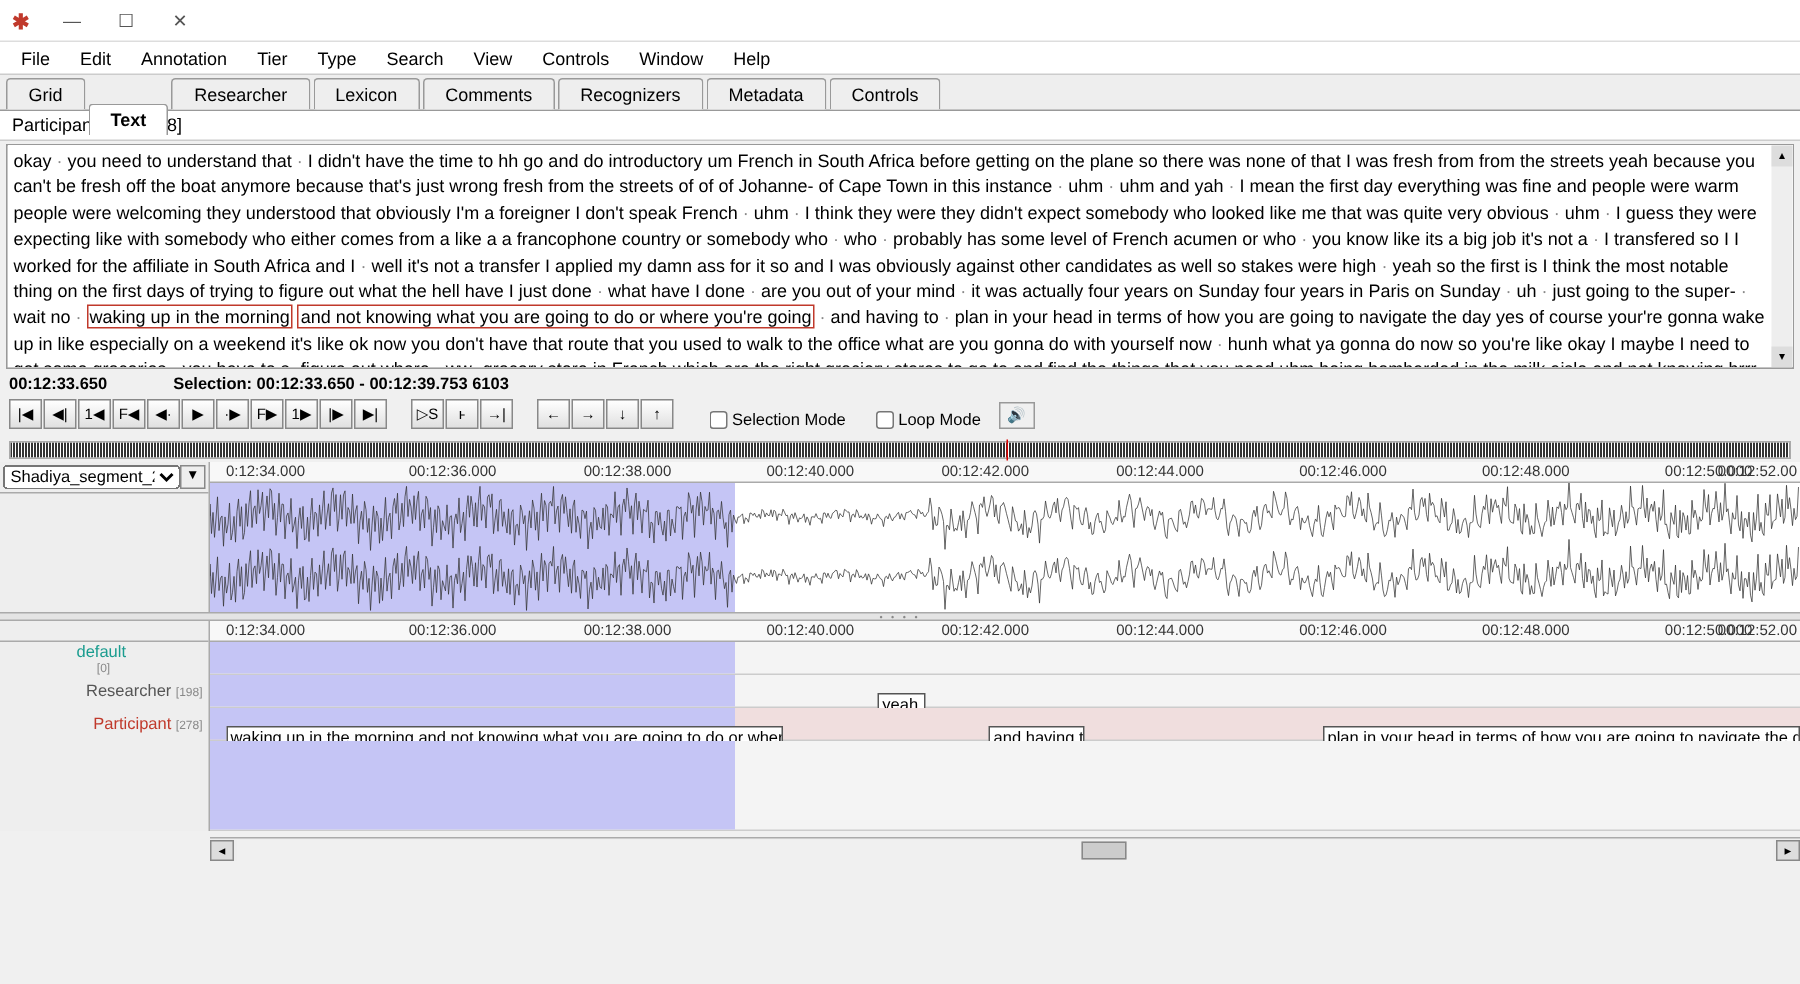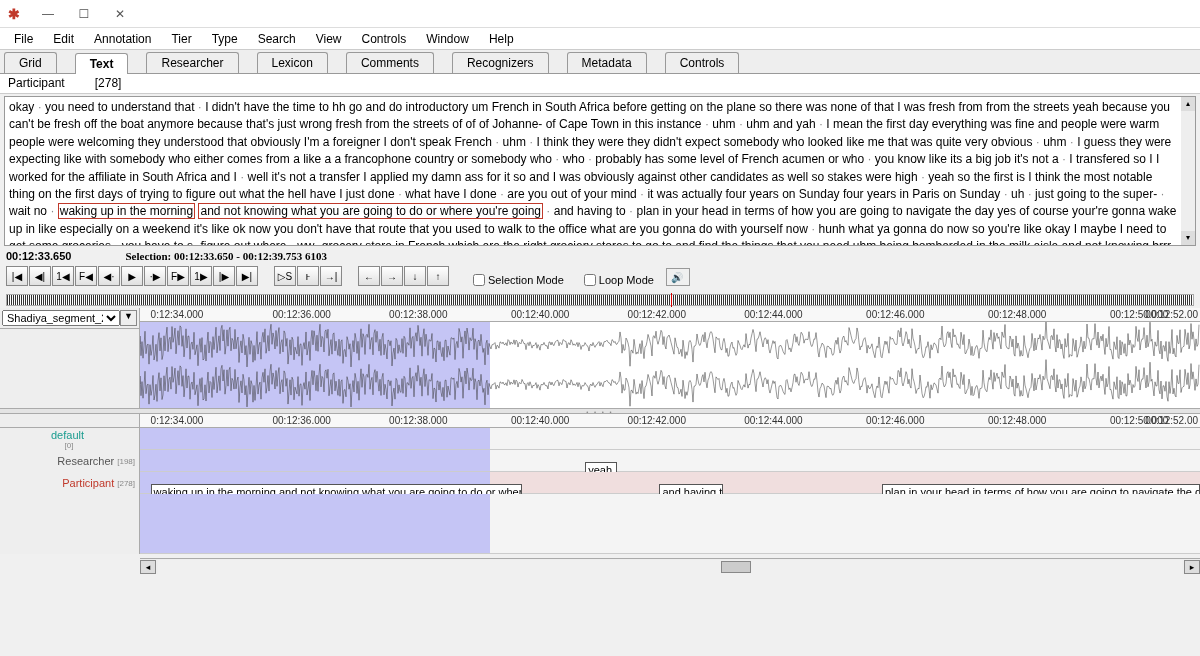--- a/index.html
+++ b/index.html
@@ -5,32 +5,32 @@
 * { box-sizing: border-box; margin: 0; padding: 0; font-family: Tahoma, Arial, sans-serif; }
 body { background: #f0f0f0; width: 1200px; height: 656px; overflow: hidden; font-size: 11px; }
 .titlebar { height: 28px; background: #fff; display: flex; align-items: center; padding: 0 8px; border-bottom: 1px solid #ddd; }
 .titlebar .icon { width: 16px; height: 16px; margin-right: 6px; color: #c0392b; font-weight: bold; font-size: 14px; }
 .titlebar .title { flex: 1; font-size: 12px; color: #333; }
 .winbtns { display: flex; gap: 0; }
 .winbtn { width: 36px; height: 22px; display: flex; align-items: center; justify-content: center; font-size: 12px; color: #555; cursor: pointer; }
 .menubar { height: 22px; background: #fff; display: flex; align-items: center; padding: 0 4px; border-bottom: 1px solid #ccc; font-size: 12px; }
 .menubar span { padding: 2px 10px; cursor: pointer; }
 .tabbar { height: 24px; background: #eee; display: flex; align-items: flex-end; border-bottom: 1px solid #999; padding-left: 4px; }
-.tab { padding: 3px 14px; border: 1px solid #999; border-bottom: none; background: #eee; margin-right: 18px; font-size: 12px; border-radius: 3px 3px 0 0; cursor: pointer; }
-.tab.active { background: #fff; font-weight: bold; position: relative; top: 1px; }
+.tab { padding: 3px 14px; border: 1px solid #999; border-bottom: none; background: #eee; margin-right: 2px; font-size: 12px; border-radius: 3px 3px 0 0; cursor: pointer; }
+.tab.active { background: #fff; font-weight: bold; position: relative; top: 17px; }
 .participant-row { height: 20px; background: #fff; padding: 2px 8px; font-size: 12px; display: flex; gap: 30px; border-bottom: 1px solid #ccc; }
 .text-panel { background: #fff; border: 1px solid #999; margin: 2px 4px; height: 150px; overflow-y: auto; position: relative; font-size: 12px; line-height: 1.45; padding: 2px 14px 2px 4px; color: #000; }
 .text-panel .sep { color: #888; }
 .hlred { border: 1px solid #c0392b; padding: 0 1px; }
 .text-scroll { position: absolute; right: 0; top: 0; bottom: 0; width: 14px; background: #eee; }
 .text-scroll .up, .text-scroll .dn { height: 14px; background: #ddd; text-align: center; font-size: 8px; line-height: 14px; }
 .text-scroll .dn { position: absolute; bottom: 0; width: 100%; }
 .controls { display: flex; align-items: flex-end; gap: 4px; padding: 2px 6px; background: #f0f0f0; }
 .controls .tc { font-size: 11px; font-weight: bold; margin-right: 20px; }
-.controls .sel { font-size: 11px; font-weight: bold; margin-left: 30px; margin-right: 20px; font-family: Liberation Serif, serif; }
+.controls .sel { font-size: 11px; font-weight: bold; margin-left: 20px; margin-right: 20px; }
 .btnrow { display: flex; gap: 1px; margin-right: 12px; }
 .pbtn { width: 22px; height: 20px; border: 1px solid #888; background: linear-gradient(#fff,#e0e0e0); display: flex; align-items: center; justify-content: center; font-size: 10px; cursor: pointer; }
 .chk { display: flex; align-items: center; gap: 3px; margin: 0 8px; font-size: 11px; }
 .chk input { width: 12px; height: 12px; }
 .overview { height: 12px; background: repeating-linear-gradient(90deg, #333 0, #333 1px, #fff 1px, #fff 2px); margin: 6px 6px 2px 6px; border: 1px solid #aaa; position: relative; }
 .overview .cursor { position: absolute; top: -2px; bottom: -2px; width: 1px; background: #d00; left: 56%; }
 .wave-area { display: flex; }
 .wave-left { width: 140px; background: #eee; border-right: 1px solid #aaa; }
 .wave-select { padding: 2px; border-bottom: 1px solid #aaa; display: flex; }
 .wave-select select { width: 118px; font-size: 11px; }

